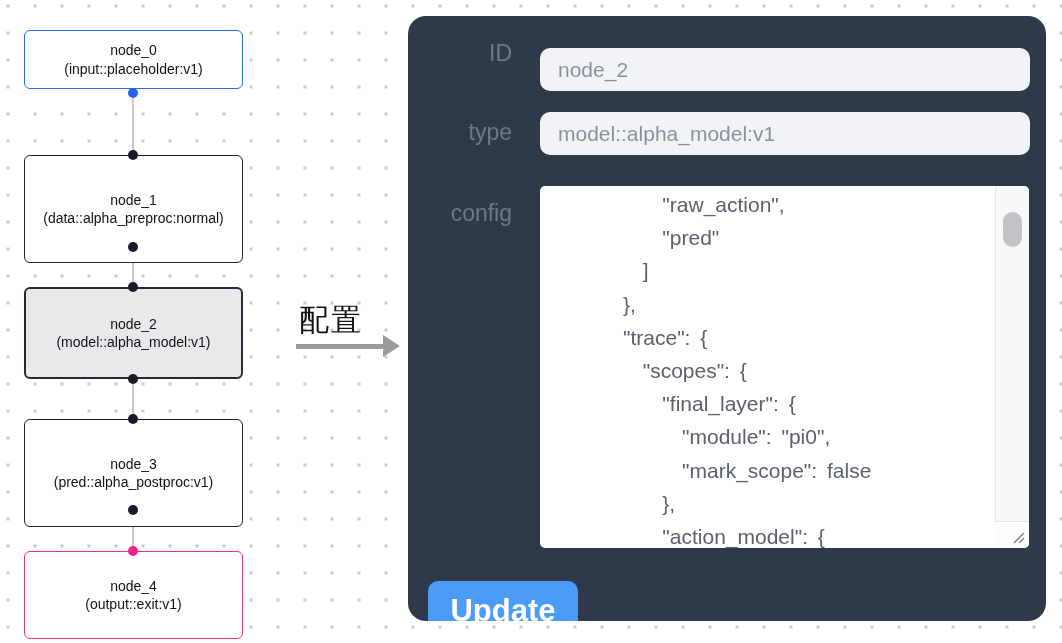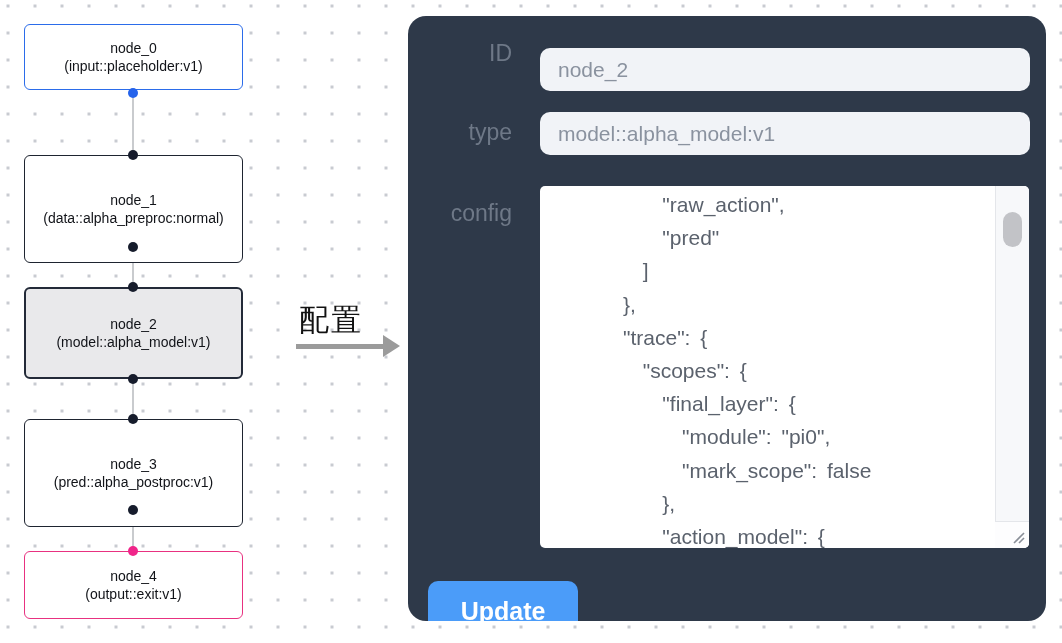--- a/index.html
+++ b/index.html
@@ -93,21 +93,21 @@
     background: #c2c3c7; border-radius: 10px;
   }
   .resize-corner {
     position: absolute; right: 0; bottom: 0; width: 34px; height: 27px;
     border-top: 1px solid #e4e6ea; background: #fdfdfe;
   }
   .resize-corner svg { position: absolute; right: 3px; bottom: 3px; }
   .update-btn {
     position: absolute; left: 20px; top: 565px; width: 150px; height: 58px;
     background: #4b9cf9; border: none; border-radius: 10px;
-    color: #ffffff; font-size: 25px; font-weight: 600;
+    color: #ffffff; font-size: 31px; font-weight: 600;
     font-family: "Liberation Sans", sans-serif;
     line-height: 40px; text-align: center; padding-top: 2px;
     cursor: pointer;
   }
 </style>
 </head>
 <body>
 
 <div class="dot-grid"></div>
 
@@ -120,41 +120,41 @@
 
   <div class="port blue" style="top:88px;"></div>
   <div class="port" style="top:150px;"></div>
   <div class="port" style="top:242px;"></div>
   <div class="port" style="top:282px;"></div>
   <div class="port" style="top:374px;"></div>
   <div class="port" style="top:414px;"></div>
   <div class="port" style="top:505px;"></div>
   <div class="port pink" style="top:546px;"></div>
 
-  <div class="node input" style="top:24px;height:66px;">
+  <div class="node input" style="top:30px;height:59px;">
     <div class="nid">node_0</div>
     <div class="ntype">(input::placeholder:v1)</div>
   </div>
 
   <div class="node" style="top:155px;height:108px;">
     <div class="nid">node_1</div>
     <div class="ntype">(data::alpha_preproc:normal)</div>
   </div>
 
   <div class="node selected" style="top:287px;height:92px;">
     <div class="nid">node_2</div>
     <div class="ntype">(model::alpha_model:v1)</div>
   </div>
 
   <div class="node" style="top:419px;height:108px;">
     <div class="nid">node_3</div>
     <div class="ntype">(pred::alpha_postproc:v1)</div>
   </div>
 
-  <div class="node output" style="top:551px;height:68px;">
+  <div class="node output" style="top:551px;height:88px;">
     <div class="nid">node_4</div>
     <div class="ntype">(output::exit:v1)</div>
   </div>
 </div>
 
 <div class="anno-label">配置</div>
 <div class="anno-arrow-line"></div>
 <div class="anno-arrow-head"></div>
 
 <div class="panel">

